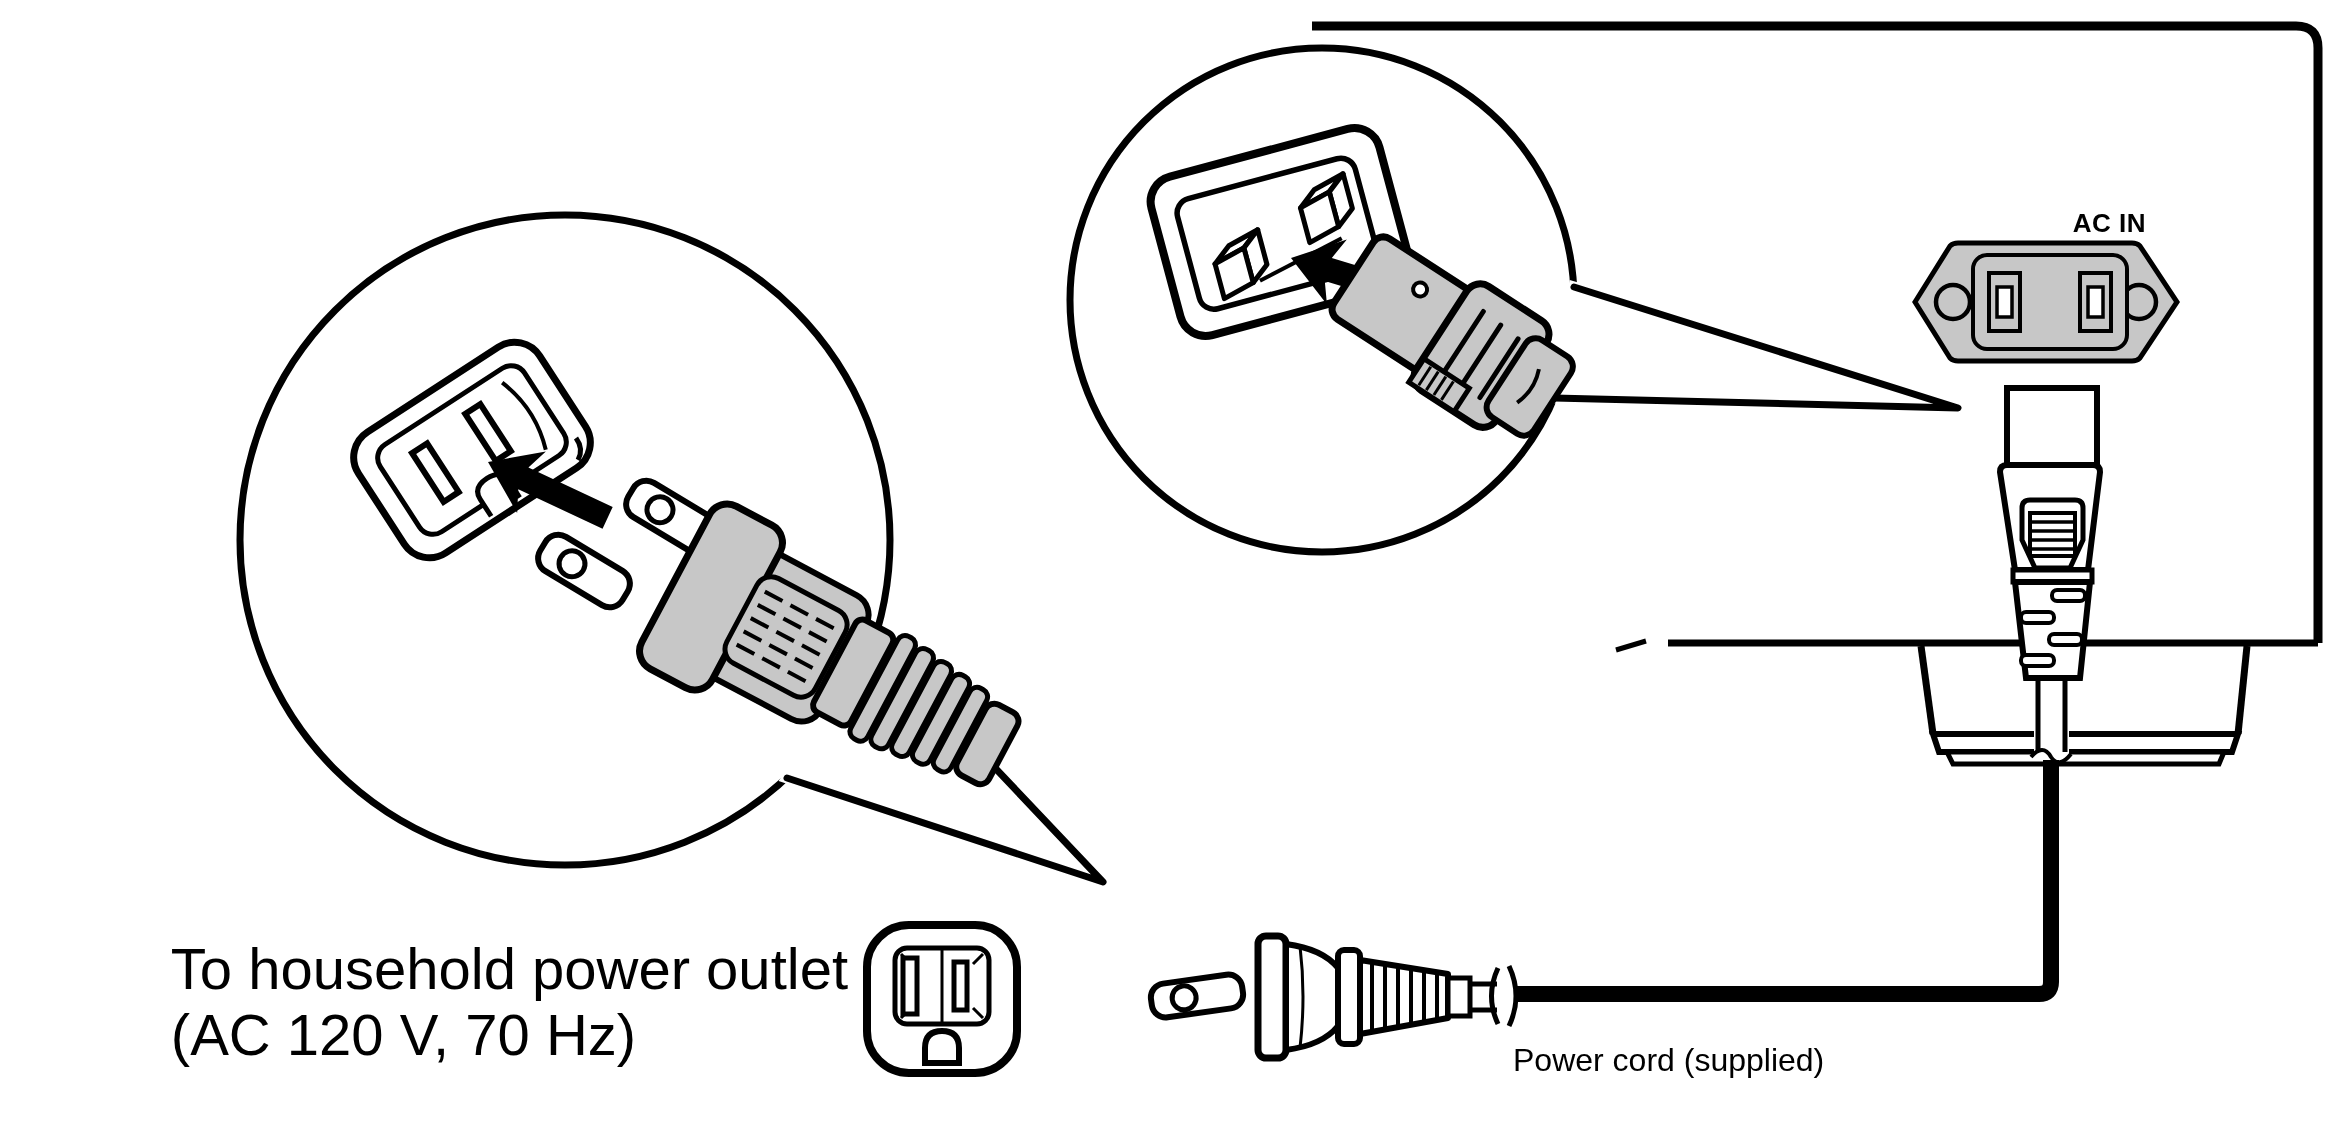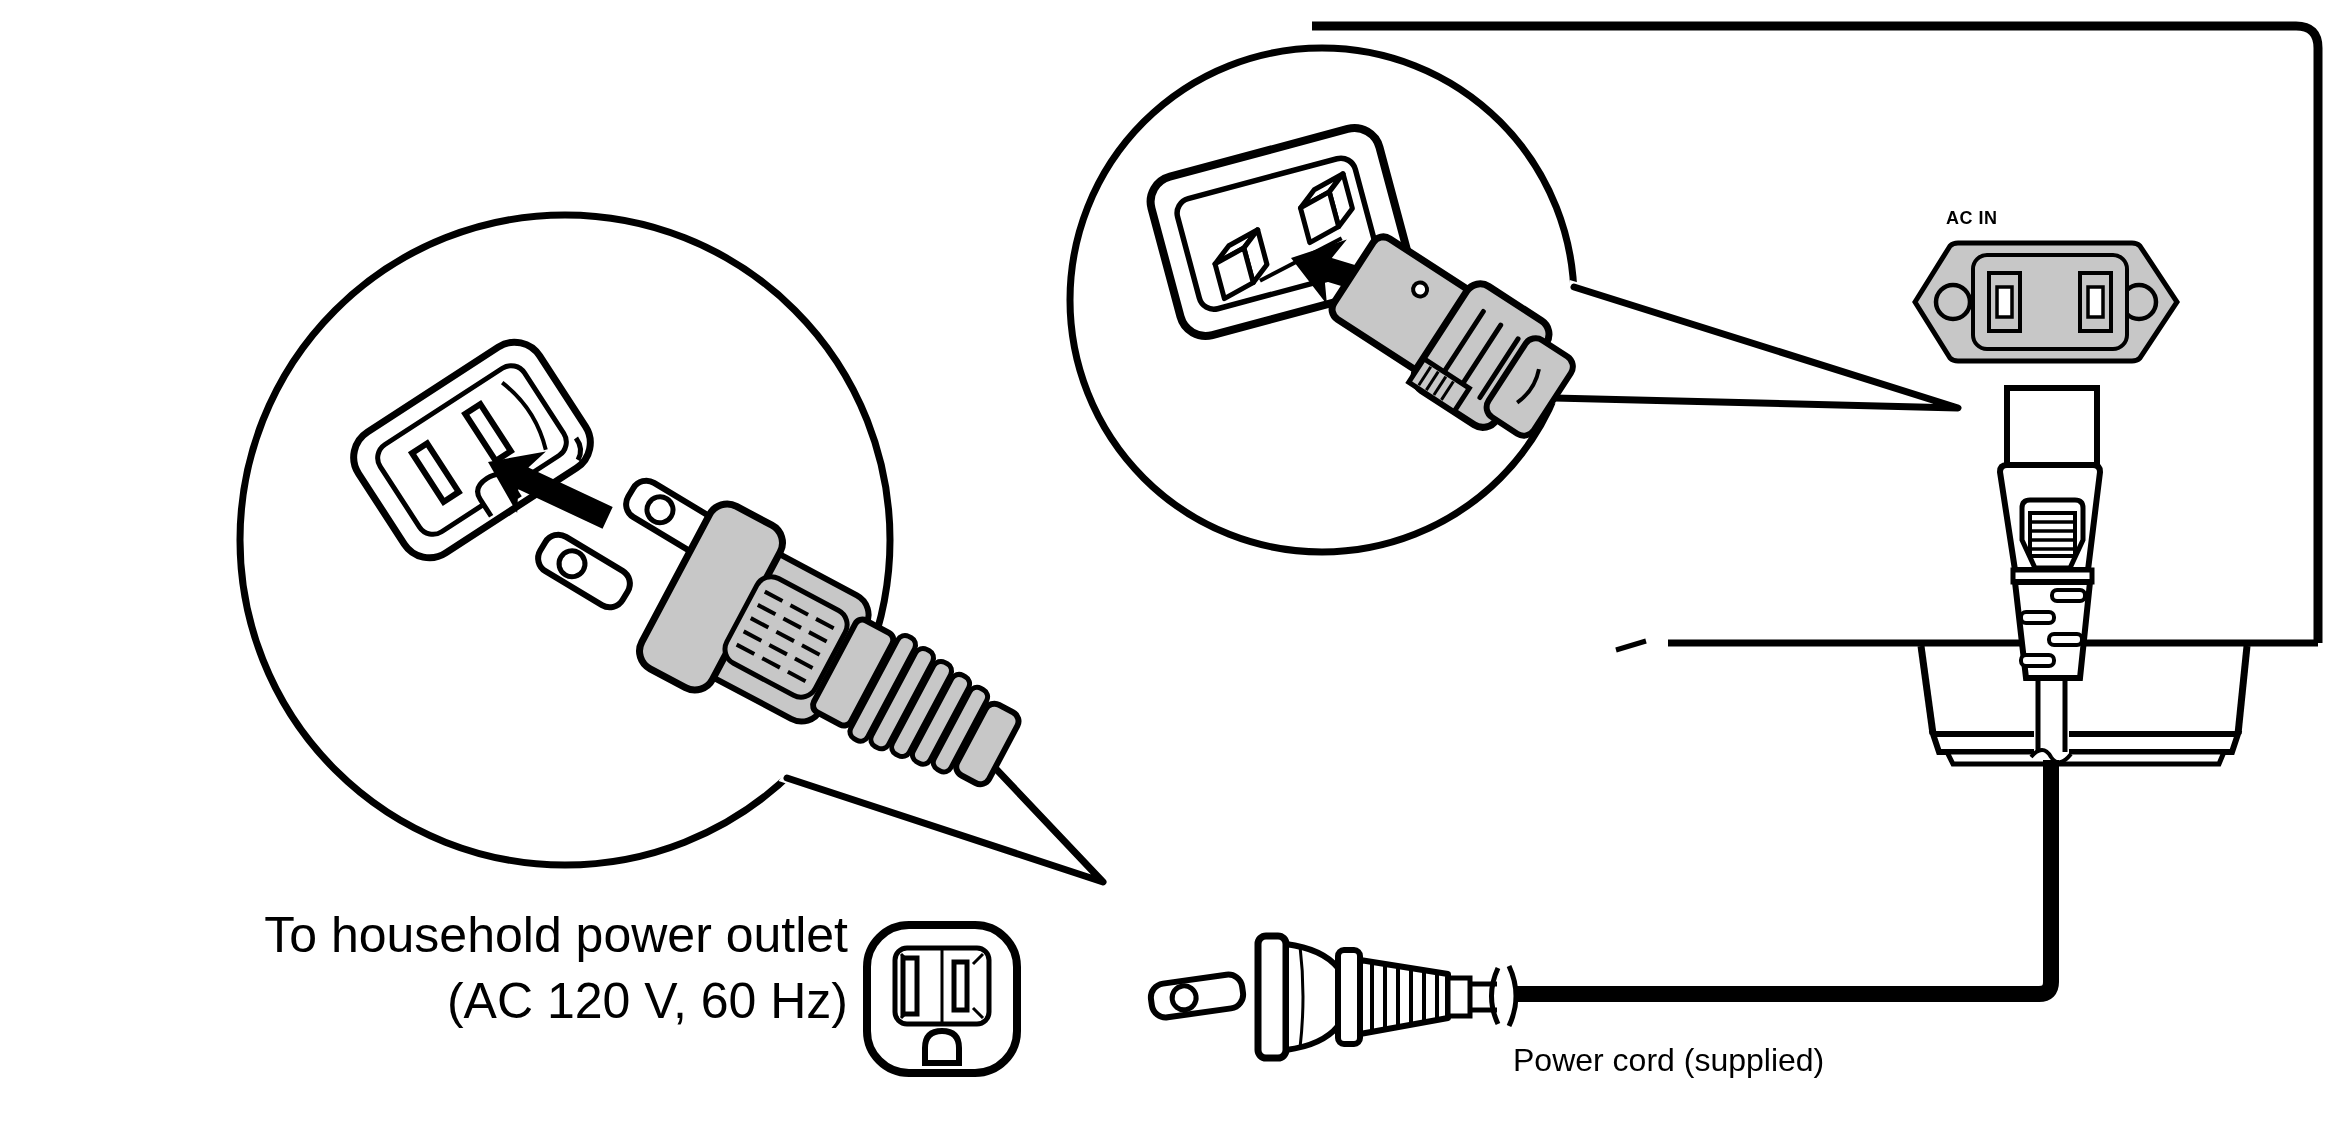--- a/index.html
+++ b/index.html
@@ -1,23 +1,23 @@
 <!DOCTYPE html>
 <html><head>
 <meta charset="utf-8">
 <style>
   html,body{margin:0;padding:0;background:#fff;}
   body{width:2350px;height:1126px;position:relative;overflow:hidden;
        font-family:"Liberation Sans", sans-serif;color:#000;}
   .stage{position:absolute;inset:0;}
   svg{position:absolute;left:0;top:0;}
   .lbl{position:absolute;color:#000;}
-  .lbl-outlet{top:902px;right:1502px;text-align:right;font-size:50px;line-height:66px;white-space:nowrap;}
+  .lbl-outlet{top:936px;right:1502px;text-align:left;font-size:58px;line-height:66px;white-space:nowrap;}
   .lbl-cord{left:1513px;top:1042px;font-size:32px;white-space:nowrap;}
-  .lbl-acin{left:1946px;top:208px;width:200px;text-align:left;font-size:18px;font-weight:bold;letter-spacing:.5px;}
+  .lbl-acin{left:1946px;top:208px;width:200px;text-align:right;font-size:26px;font-weight:bold;letter-spacing:.5px;}
 </style>
 </head>
 <body>
 
 <div class="stage">
 
 <svg width="2350" height="1126" viewBox="0 0 2350 1126">
   <defs>
     <path id="arrow" d="M 0 0 L 48 -34 L 39 -12 L 132 -12 L 132 12 L 39 12 L 48 34 Z"></path>
   </defs>
@@ -194,20 +194,20 @@
     <line x1="1424" y1="970" x2="1424" y2="1024" stroke="#000" stroke-width="4"></line>
     <line x1="1437" y1="972" x2="1437" y2="1022" stroke="#000" stroke-width="4"></line>
     <rect x="1448" y="978" width="22" height="38" fill="#fff" stroke="#000" stroke-width="5"></rect>
     <line x1="1470" y1="984" x2="1497" y2="984" stroke="#000" stroke-width="5"></line>
     <line x1="1470" y1="1010" x2="1497" y2="1010" stroke="#000" stroke-width="5"></line>
   </g>
 </svg>
 
 <div class="lbl lbl-outlet">
   <div>To household power outlet</div>
-  <div>(AC 120 V, 60 Hz)</div>
+  <div>(AC 120 V, 70 Hz)</div>
 </div>
 
 <div class="lbl lbl-cord">Power cord (supplied)</div>
 
 <div class="lbl lbl-acin">AC IN</div>
 
 </div>
 
 </body></html>

